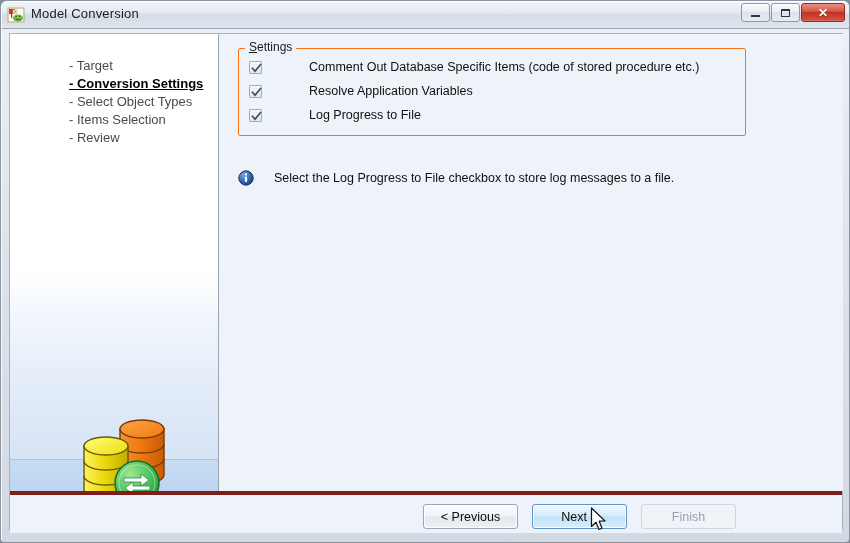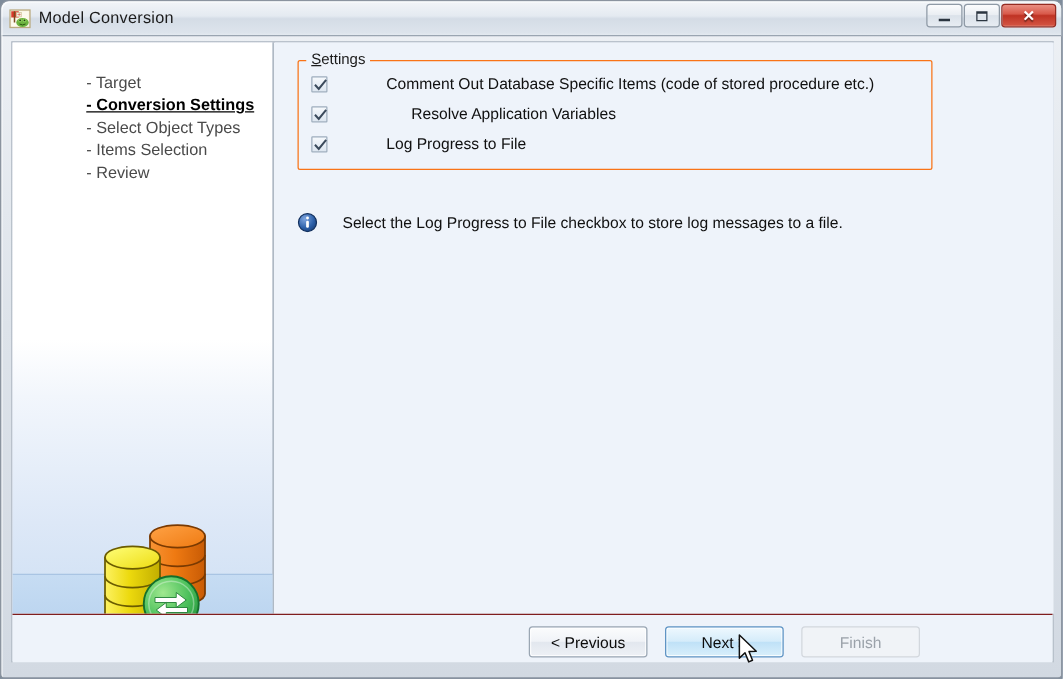--- a/index.html
+++ b/index.html
@@ -195,21 +195,21 @@
   #groupbox-title u { text-decoration: underline; }
 
   .check-row {
     position: absolute;
     left: 10px;
     display: flex;
     align-items: center;
     height: 16px;
   }
   #row-0 { top: 10px; }
-  #row-1 { top: 34px; gap: 20px; }
+  #row-1 { top: 34px; }
   #row-2 { top: 58px; }
 
   .checkbox {
     position: relative;
     width: 13px; height: 13px;
     box-sizing: border-box;
     border: 1px solid #9eadbd;
     border-radius: 1px;
     background: linear-gradient(to bottom, #f6f9fc 0%, #e6edf5 60%, #dde6f0 100%);
     flex: 0 0 auto;
@@ -244,21 +244,21 @@
     color: #101010;
     white-space: nowrap;
   }
 
   
   #buttonbar {
     position: absolute;
     left: 0; top: 457px;
     width: 832px; height: 38px;
     background: #eef3fa;
-    border-top: 1px solid #7f1d1d;
+    border-top: 4px solid #7f1d1d;
   }
   .btn {
     position: absolute;
     top: 9px;
     height: 25px;
     box-sizing: border-box;
     border: 1px solid #9aa6b3;
     border-radius: 3px;
     background: linear-gradient(to bottom, #fbfcfd 0%, #f0f3f7 48%, #e2e7ee 51%, #eef1f6 100%);
     font-size: 12.5px;

